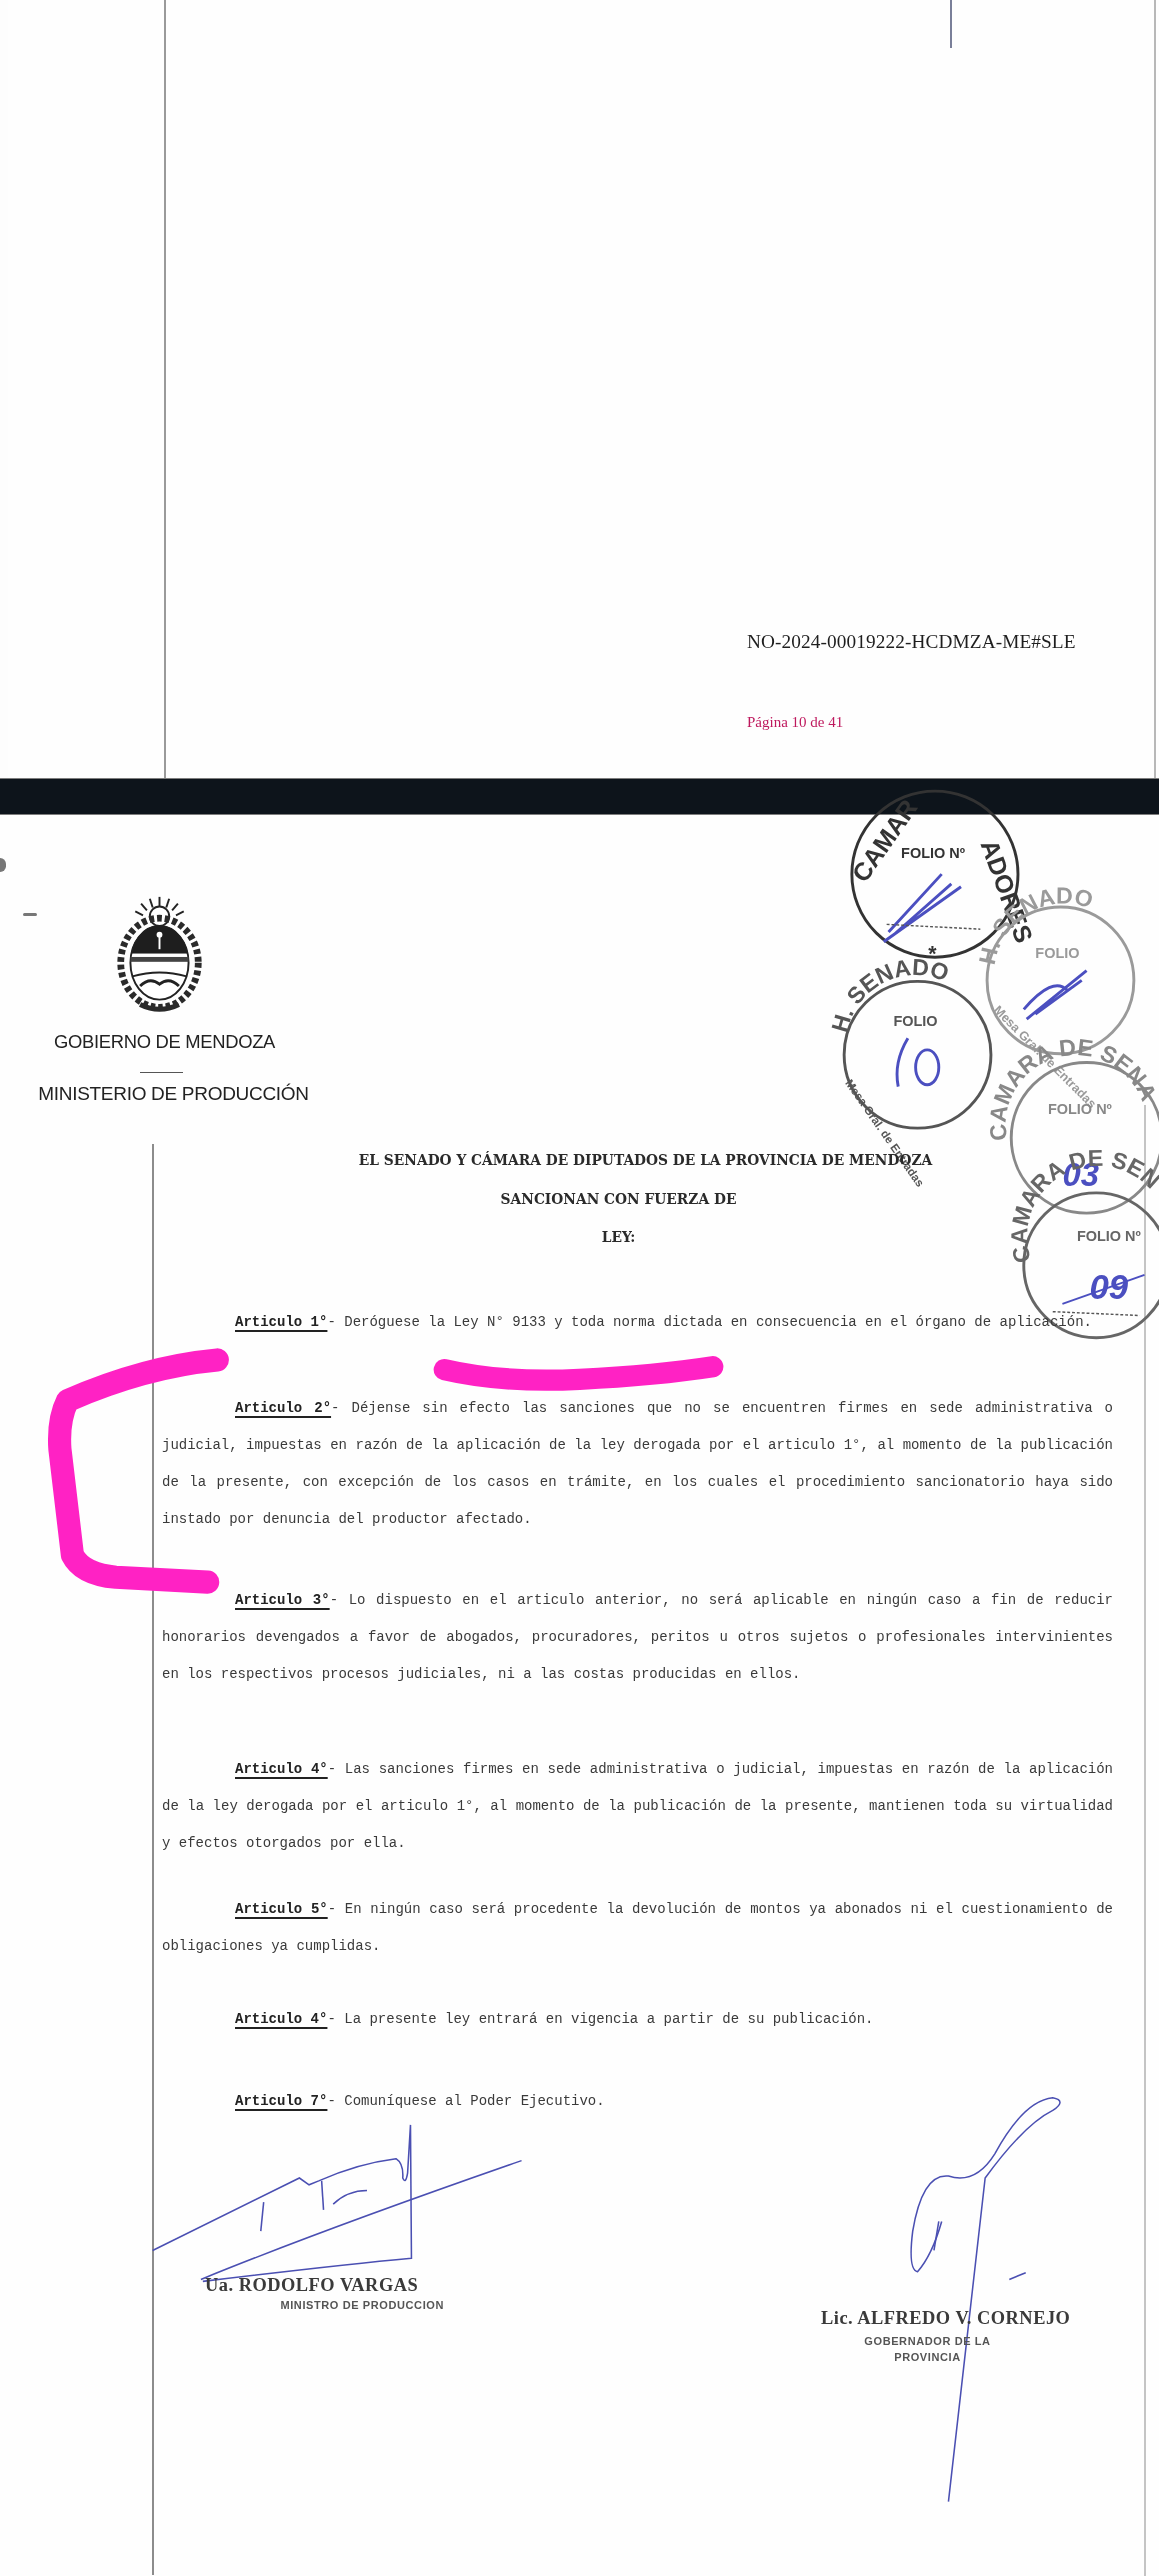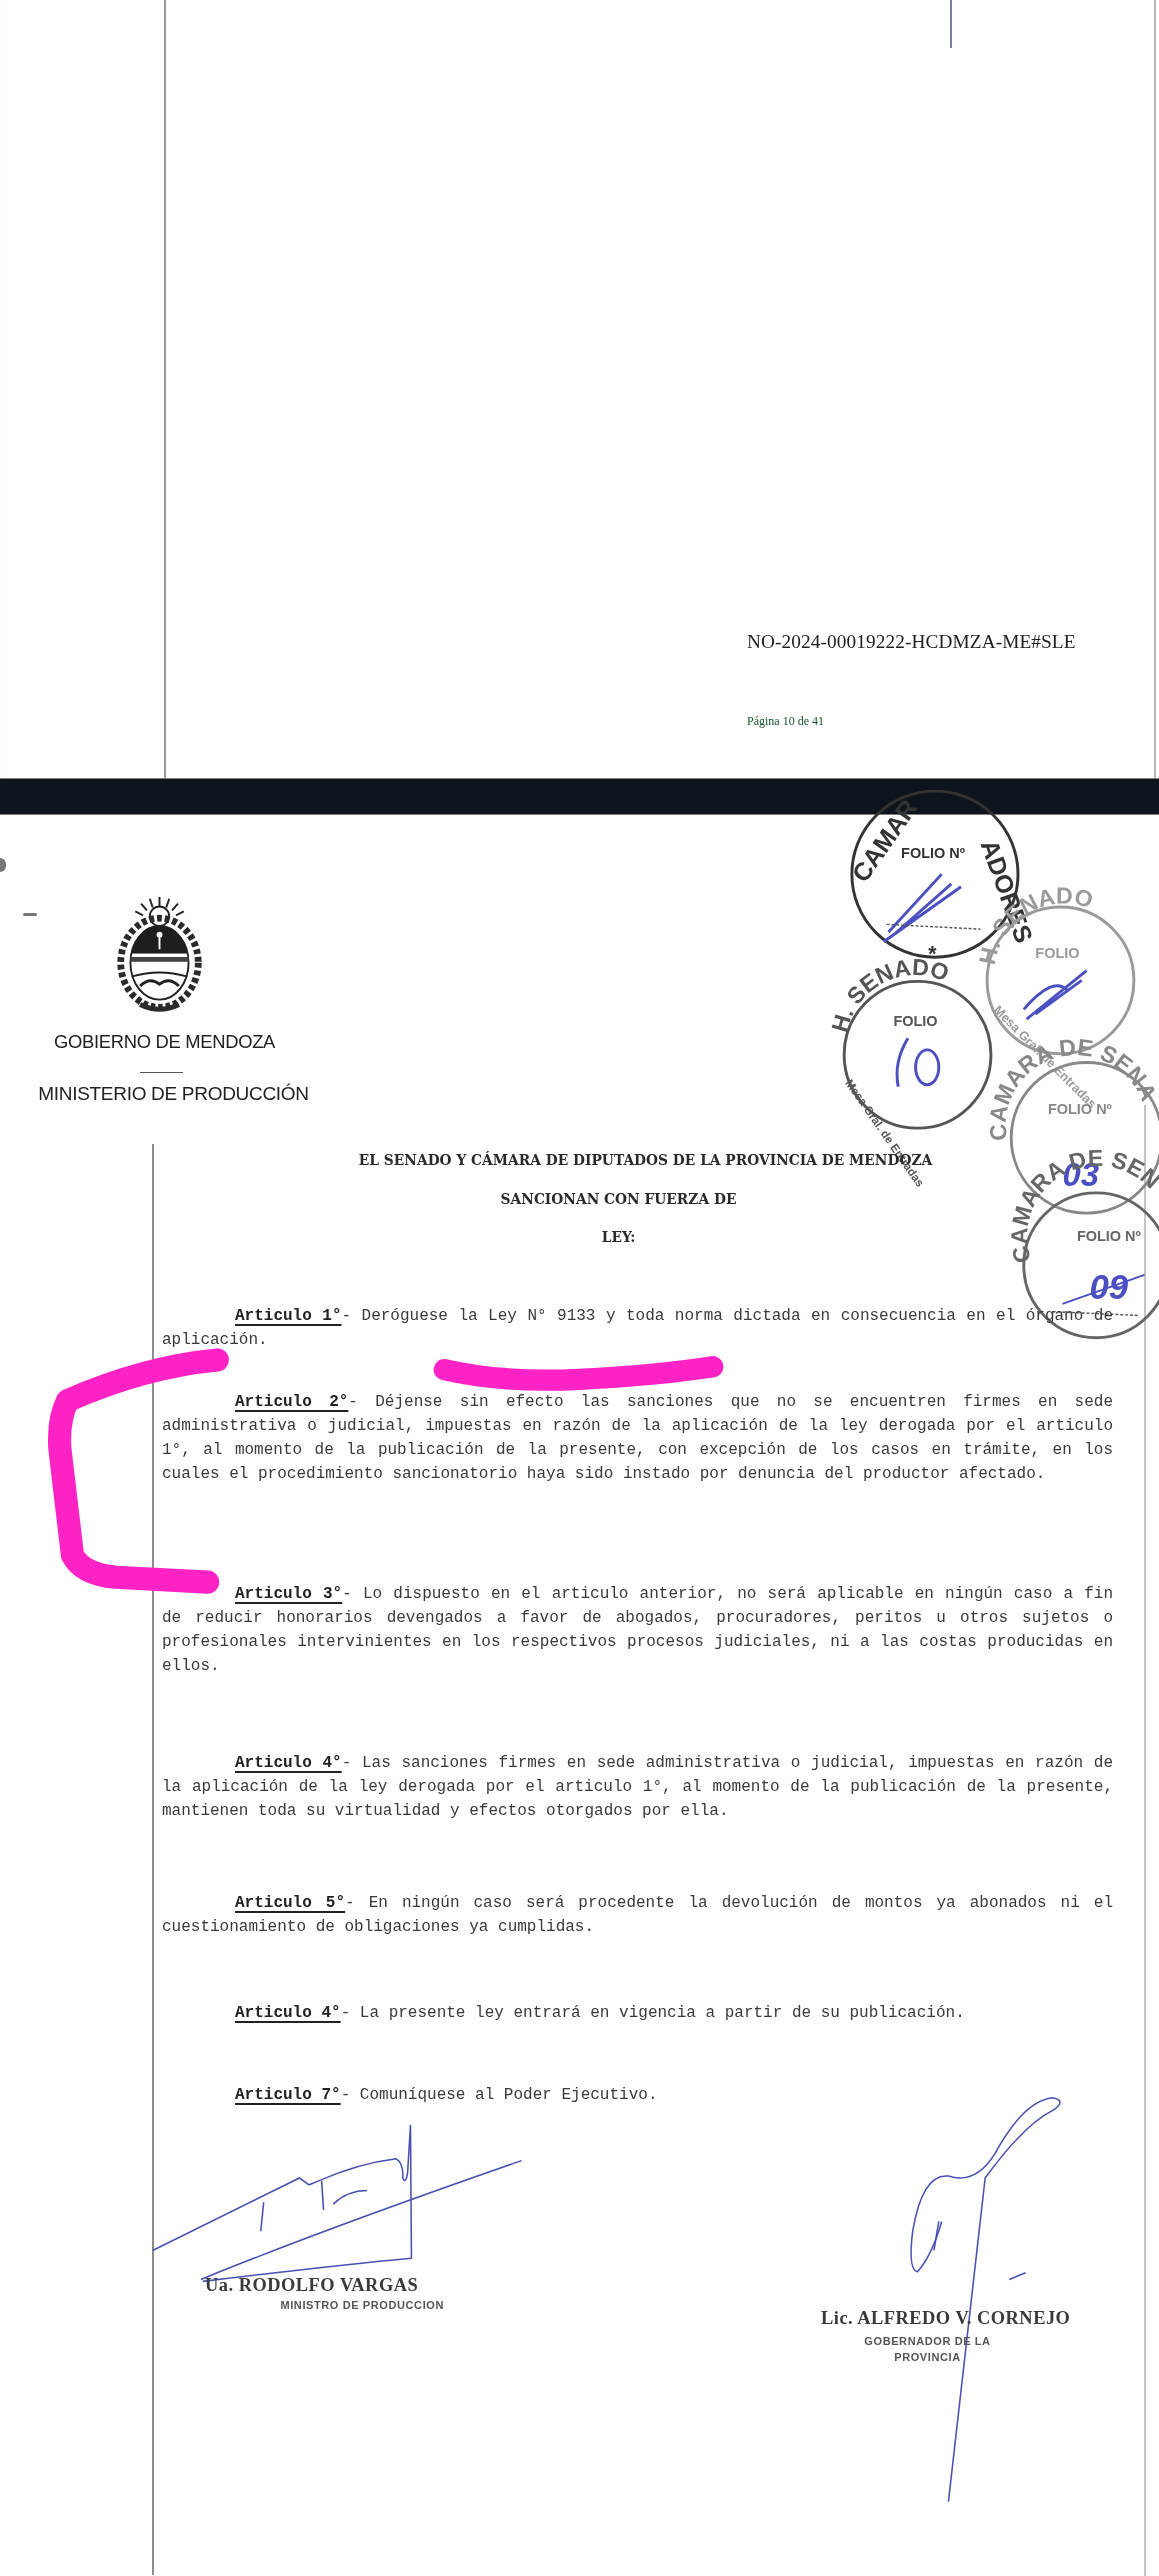--- a/index.html
+++ b/index.html
@@ -11,21 +11,21 @@
 
   
   #page-top { left: 8px; top: 0; width: 1159px; height: 778px; background: #fefefe; }
   .vline { position: absolute; background: #9a9a9a; width: 1.9px; }
   #doc-ref {
     position: absolute; left: 739px; top: 631px;
     font-family: "Liberation Serif", serif; font-size: 19.3px; color: #1e1e1e; letter-spacing: 0.1px;
   }
   #page-num {
     position: absolute; left: 739px; top: 714px;
-    font-family: "Liberation Serif", serif; font-size: 12px; color: #14532d;
+    font-family: "Liberation Serif", serif; font-size: 15px; color: #be185d;
   }
 
   
   #divider { left: 0; top: 778px; width: 1159px; height: 37px; background: #0d141b;
     border-top: 1.9px solid #7d7d7d; border-bottom: 1.9px solid #7d7d7d; box-sizing: border-box; }
 
   
   #page-bottom { left: 0; top: 815px; width: 1159px; height: 1761px; background: #fefefe; }
 
   #crest { position: absolute; left: 111px; top: 893px; width: 97px; height: 126px; }
@@ -42,21 +42,21 @@
     position: absolute; width: 1159px; left: 0; text-align: center;
     font-family: "DejaVu Serif", serif; font-weight: bold; font-size: 15px;
     color: #2a2a2a; transform: scaleX(0.92);
   }
   #heading-1 { top: 1151px; left: 66px; }
   #heading-2 { top: 1190px; left: 39px; }
   #heading-3 { top: 1228px; left: 39px; }
 
   .article {
     position: absolute; left: 162px; width: 951px;
-    font-family: "Liberation Mono", monospace; font-size: 16px; line-height: 24px;
+    font-family: "Liberation Mono", monospace; font-size: 14px; line-height: 37px;
     color: #3a3a3a; text-align: justify; text-align-last: left;
   }
   .article .lead { font-weight: bold; color: #222; text-decoration: underline;
     text-decoration-thickness: 1.9px; text-underline-offset: 3.9px; }
   .article .indent { display: inline-block; width: 73px; }
 
   #art-1 { top: 1304px; }
   #art-2 { top: 1390px; }
   #art-3 { top: 1582px; }
   #art-4 { top: 1751px; }

